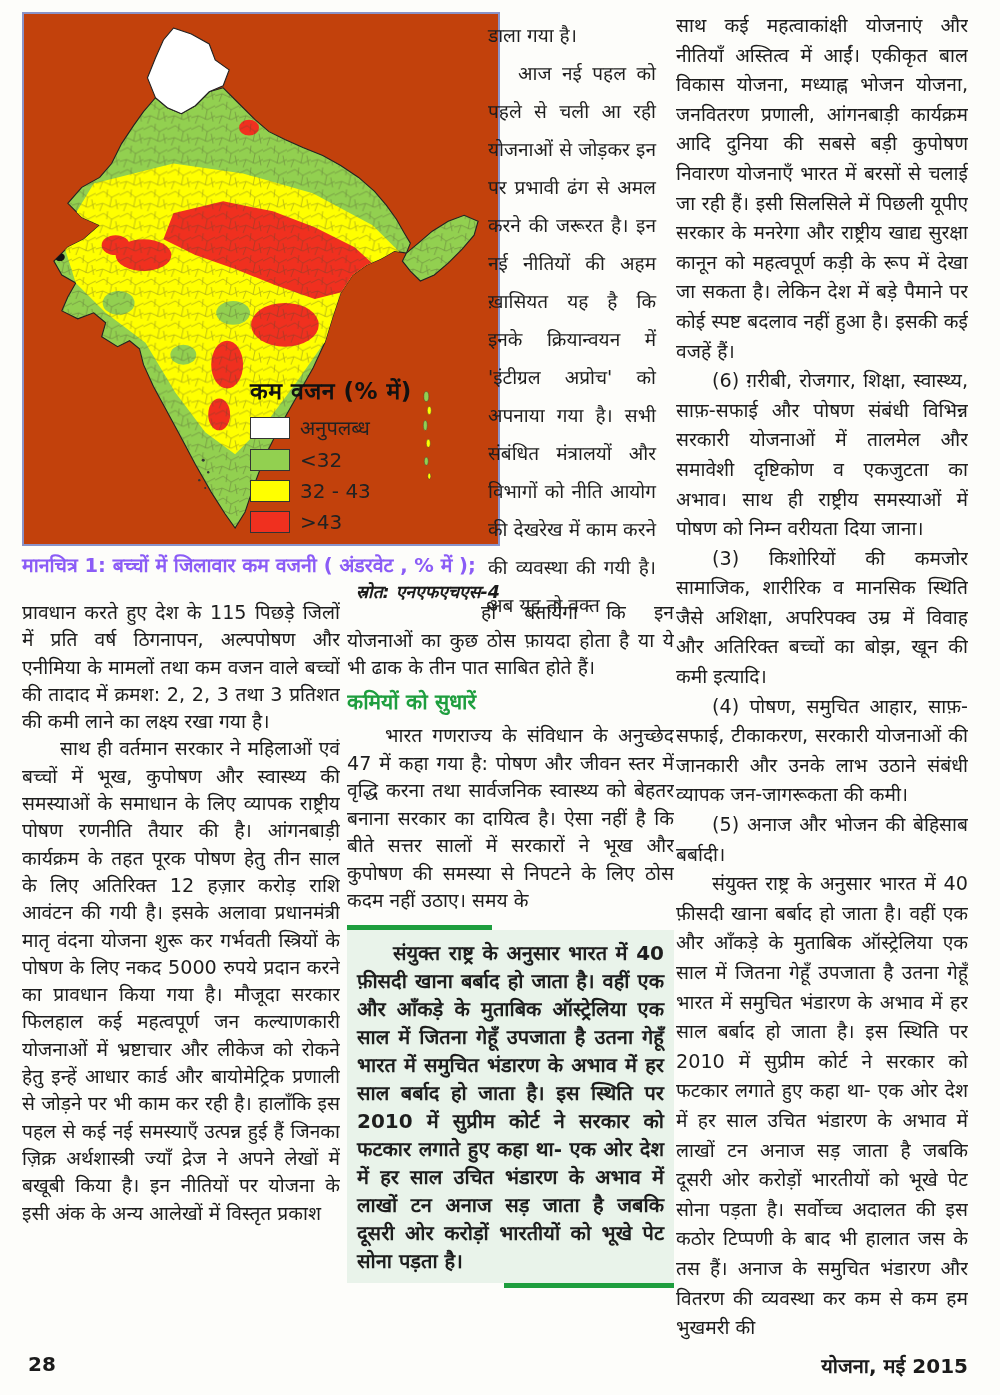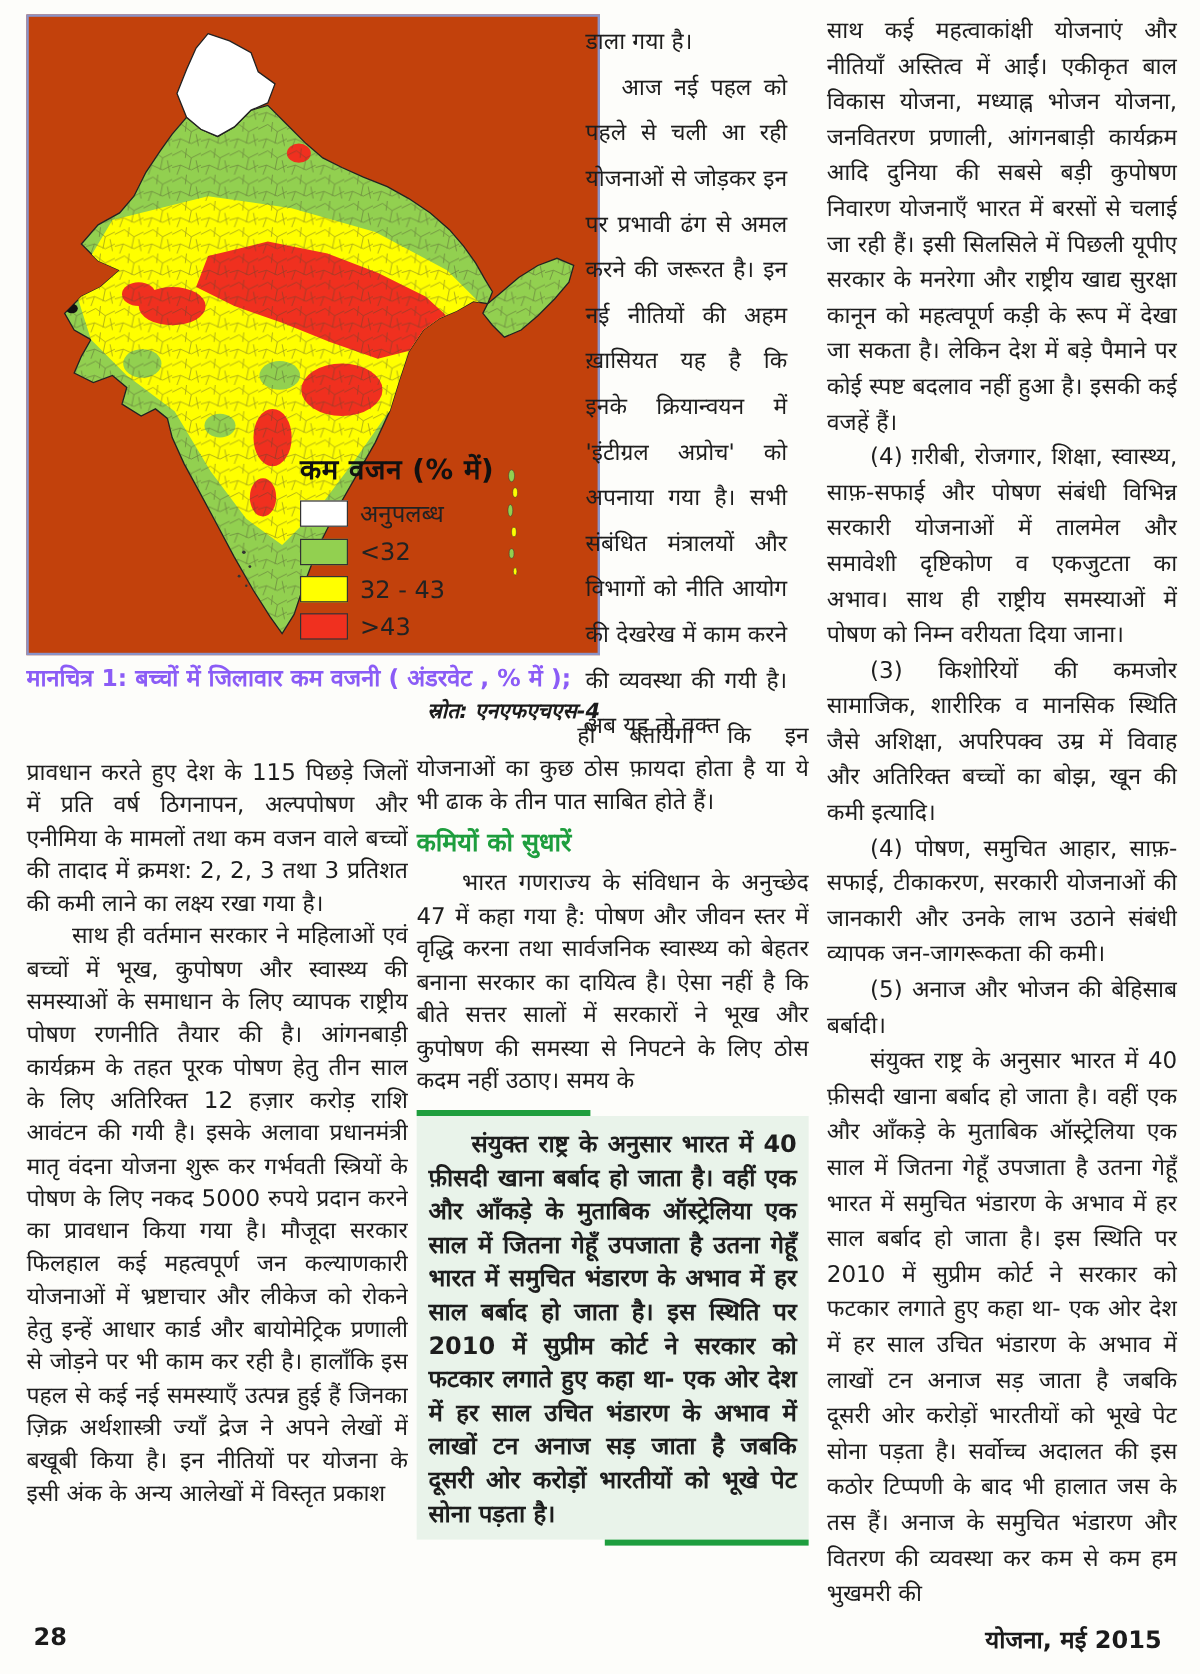--- a/index.html
+++ b/index.html
@@ -24,26 +24,26 @@
   .legend-label { font-size:20px; color:#222; }
   
   .map-caption { position:absolute; left:22px; top:551px; width:478px; }
   .map-caption .cap-line { font-size:19.5px; font-weight:bold; color:#8b5cf6; }
   .map-caption .cap-src  { font-size:17.5px; font-weight:bold; font-style:italic; text-align:right; margin-top:1px; }
   
   .col { position:absolute; text-align:justify; color:#1d1d1d; }
   .col p { text-align:justify; }
   .beside-map { left:488px; top:16px; width:168px; font-size:19px; line-height:38px; }
   .beside-map p.indent { text-indent:30px; }
-  .left-col  { left:22px;  top:630px; width:318px; height:740px; font-size:19.2px; line-height:27.3px; overflow:hidden; }
+  .left-col  { left:22px;  top:599px; width:318px; height:740px; font-size:19.2px; line-height:27.3px; overflow:hidden; }
   .left-col p.indent { text-indent:38px; }
   .mid-col   { left:347px; top:599px; width:327px; height:742px; font-size:19.2px; line-height:27.5px; overflow:hidden; }
   .mid-col p.indent { text-indent:38px; }
   .continuation { text-indent:41%; }
-  .right-col { left:676px; top:11px; width:292px; height:1330px; font-size:19.2px; line-height:29.6px; overflow:hidden;margin-left:13px; }
+  .right-col { left:676px; top:11px; width:292px; height:1330px; font-size:19.2px; line-height:29.6px; overflow:hidden; }
   .right-col p.indent { text-indent:36px; }
   .section-heading { font-size:21px; font-weight:bold; margin:7px 0 6px 0; text-align:left; }
   
   .bar { height:5px; }
   .bar-top { width:145px; margin-top:10px; }
   .bar-bottom { width:170px; margin-left:auto; }
   .highlight-box {
     padding:9px 10px 8px 10px;
     font-size:20px; font-weight:bold; line-height:28px; text-align:justify;
   }
@@ -159,21 +159,21 @@
     <p class="indent">भारत गणराज्य के संविधान के अनुच्छेद 47 में कहा गया है: पोषण और जीवन स्तर में वृद्धि करना तथा सार्वजनिक स्वास्थ्य को बेहतर बनाना सरकार का दायित्व है। ऐसा नहीं है कि बीते सत्तर सालों में सरकारों ने भूख और कुपोषण की समस्या से निपटने के लिए ठोस कदम नहीं उठाए। समय के</p>
     <div class="bar bar-top" style="background-color: rgb(30, 158, 62);"></div>
     <div class="highlight-box" style="background-color: rgb(233, 243, 234);">
       <p>संयुक्त राष्ट्र के अनुसार भारत में 40 फ़ीसदी खाना बर्बाद हो जाता है। वहीं एक और आँकड़े के मुताबिक ऑस्ट्रेलिया एक साल में जितना गेहूँ उपजाता है उतना गेहूँ  भारत में समुचित भंडारण के अभाव में हर साल बर्बाद हो जाता है। इस स्थिति पर 2010 में सुप्रीम कोर्ट ने सरकार को फटकार लगाते हुए कहा था- एक ओर देश में हर साल उचित भंडारण के अभाव में लाखों टन अनाज सड़ जाता है जबकि दूसरी ओर करोड़ों भारतीयों को भूखे पेट सोना पड़ता है।</p>
     </div>
     <div class="bar bar-bottom" style="background-color: rgb(30, 158, 62);"></div>
   </div>
 
   <div class="col right-col">
     <p>साथ कई महत्वाकांक्षी योजनाएं और नीतियाँ अस्तित्व में आईं। एकीकृत बाल विकास योजना, मध्याह्न भोजन योजना, जनवितरण प्रणाली, आंगनबाड़ी कार्यक्रम आदि दुनिया की सबसे बड़ी कुपोषण निवारण योजनाएँ भारत में बरसों से चलाई जा रही हैं। इसी सिलसिले में पिछली यूपीए सरकार के मनरेगा और राष्ट्रीय खाद्य सुरक्षा कानून को महत्वपूर्ण कड़ी के रूप में देखा जा सकता है। लेकिन देश में बड़े पैमाने पर कोई स्पष्ट बदलाव नहीं हुआ है। इसकी कई वजहें हैं।</p>
-    <p class="indent">(4) ग़रीबी, रोजगार, शिक्षा, स्वास्थ्य, साफ़-सफाई और पोषण संबंधी विभिन्न सरकारी योजनाओं में तालमेल और समावेशी दृष्टिकोण व एकजुटता का अभाव। साथ ही राष्ट्रीय समस्याओं में पोषण को निम्न वरीयता दिया जाना।</p>
+    <p class="indent">(6) ग़रीबी, रोजगार, शिक्षा, स्वास्थ्य, साफ़-सफाई और पोषण संबंधी विभिन्न सरकारी योजनाओं में तालमेल और समावेशी दृष्टिकोण व एकजुटता का अभाव। साथ ही राष्ट्रीय समस्याओं में पोषण को निम्न वरीयता दिया जाना।</p>
     <p class="indent">(3) किशोरियों की कमजोर सामाजिक, शारीरिक व मानसिक स्थिति जैसे अशिक्षा, अपरिपक्व उम्र में विवाह और अतिरिक्त बच्चों का बोझ, खून की कमी इत्यादि।</p>
     <p class="indent">(4) पोषण, समुचित आहार, साफ़-सफाई, टीकाकरण, सरकारी योजनाओं की जानकारी और उनके लाभ उठाने संबंधी व्यापक जन-जागरूकता की कमी।</p>
     <p class="indent">(5) अनाज और भोजन की बेहिसाब बर्बादी।</p>
     <p class="indent">संयुक्त राष्ट्र के अनुसार भारत में 40 फ़ीसदी खाना बर्बाद हो जाता है। वहीं एक और आँकड़े के मुताबिक ऑस्ट्रेलिया एक साल में जितना गेहूँ उपजाता है उतना गेहूँ भारत में समुचित भंडारण के अभाव में हर साल बर्बाद हो जाता है। इस स्थिति पर 2010 में सुप्रीम कोर्ट ने सरकार को फटकार लगाते हुए कहा था- एक ओर देश में हर साल उचित भंडारण के अभाव में लाखों टन अनाज सड़ जाता है जबकि दूसरी ओर करोड़ों भारतीयों को भूखे पेट सोना पड़ता है। सर्वोच्च अदालत की इस कठोर टिप्पणी के बाद भी हालात जस के तस हैं। अनाज के समुचित भंडारण और वितरण की व्यवस्था कर कम से कम हम भुखमरी की</p>
   </div>
 
   <div class="footer-left">28</div>
   <div class="footer-right">योजना, मई 2015</div>
 
 </div>

